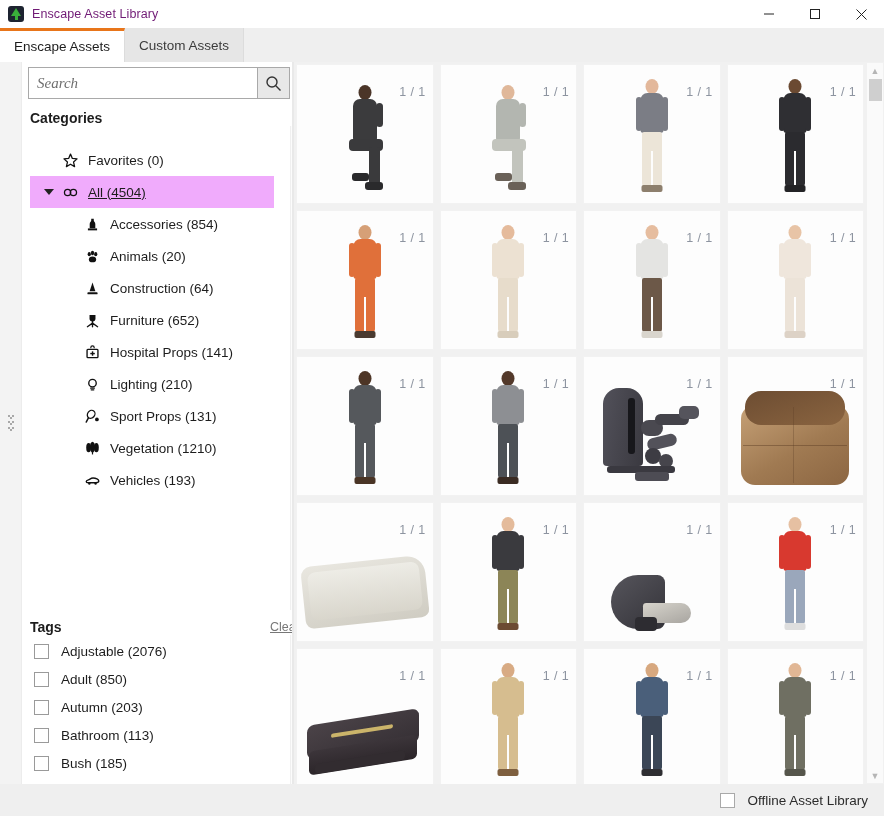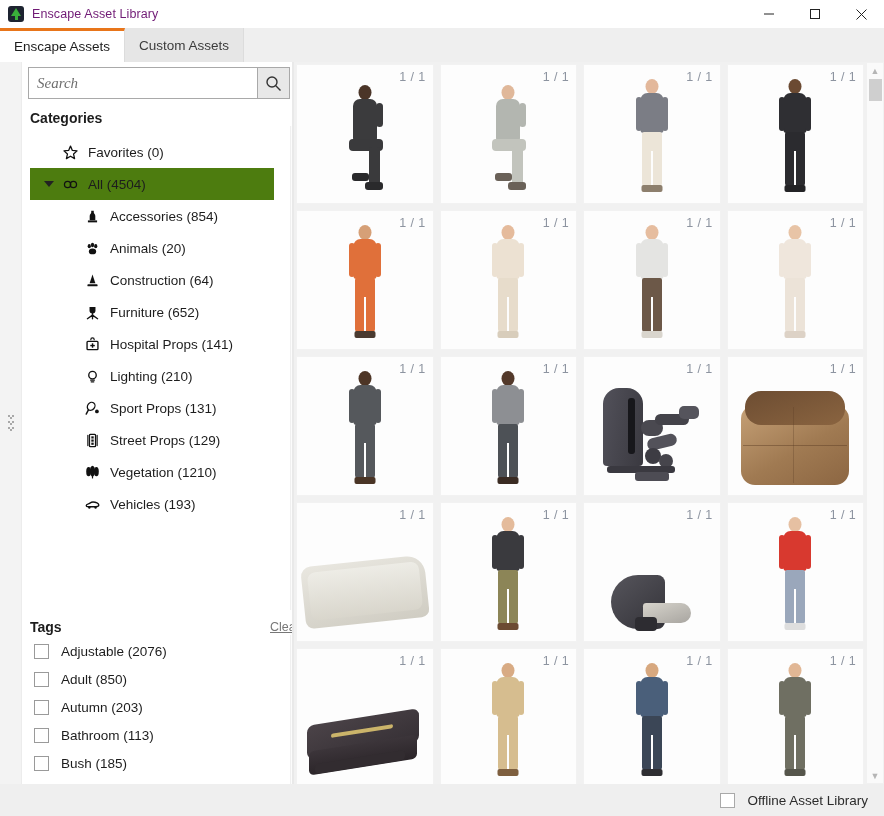--- a/index.html
+++ b/index.html
@@ -140,30 +140,30 @@
     font-size: 12.5px; color: #777;
     text-decoration: underline;
   }
 
   
   #cat-wrap {
     position: absolute; left: 8px; top: 66px; width: 260px; height: 480px;
     overflow: hidden;
   }
   #cat-list {
-    position: absolute; left: 0; top: 8px; width: 244px;
+    position: absolute; left: 0; top: 16px; width: 244px;
   }
   .cat-row {
     height: 32px;
     display: flex; align-items: center;
     font-size: 13.5px; color: #1d1d1d;
     padding-left: 30px;
   }
   .cat-row.child { padding-left: 52px; }
-  .cat-row.selected { background: #4d7c0f; }
+  .cat-row.selected { background: #f0abfc; text-decoration: underline; }
   .cat-row .ico {
     width: 20px; height: 20px; margin-right: 8px;
     display: flex; align-items: center; justify-content: center;
     flex: 0 0 20px; color: #111;
     font-size: 15px; line-height: 1;
   }
   .cat-row .arrow {
     position: absolute; left: 14px;
     width: 0; height: 0;
     border-left: 5px solid #222;
@@ -234,21 +234,21 @@
     padding: 2px 2px 0 2px;
     overflow: hidden;
   }
   .card {
     position: relative;
     background: #fdfdfd;
     border: 1px solid #f2f2f2;
     overflow: hidden;
   }
   .card .count {
-    position: absolute; right: 7px; top: 5px;
+    position: absolute; right: 7px; top: 20px;
     font-size: 12.5px; color: #8d94a0;
     letter-spacing: .4px;
     margin-left: 24px;
   }
   .card .thumb {
     position: absolute; left: 0; top: 0; right: 0; bottom: 0;
     display: flex; align-items: flex-end; justify-content: center;
     padding-bottom: 6px;
   }
 
@@ -460,33 +460,20 @@
                   <ellipse cx="8.4" cy="7.4" rx="4.2" ry="5" transform="rotate(38 8.4 7.4)" stroke-width="1.5"></ellipse>
                   <line x1="5.2" y1="11.6" x2="2.6" y2="16.6" stroke-width="1.7"></line>
                   <circle cx="15.2" cy="13.4" r="2.2" fill="#111" stroke="none"></circle>
                 </svg>
               </span>
               <span class="lbl">Sport Props (131)</span>
             </div>
             <div class="cat-row child" style="position: relative;">
               <span class="ico">
                 <svg width="17" height="17" viewBox="0 0 20 20" fill="none" stroke="#111" stroke-width="1.5" stroke-linejoin="round" stroke-linecap="round">
-                  <rect x="6.4" y="2.8" width="7.2" height="14.4" rx="1" stroke-width="1.6"></rect>
-                  <rect x="8.6" y="5.1" width="2.8" height="2.6" fill="#111" stroke="none"></rect>
-                  <rect x="8.6" y="8.8" width="2.8" height="2.6" fill="#111" stroke="none"></rect>
-                  <rect x="8.6" y="12.5" width="2.8" height="2.6" fill="#111" stroke="none"></rect>
-                  <line x1="4.5" y1="4" x2="4.5" y2="16" stroke-width="1.3"></line>
-                  <line x1="15.5" y1="4" x2="15.5" y2="16" stroke-width="1.3"></line>
-                </svg>
-              </span>
-              <span class="lbl">Street Props (129)</span>
-            </div>
-            <div class="cat-row child" style="position: relative;">
-              <span class="ico">
-                <svg width="17" height="17" viewBox="0 0 20 20" fill="none" stroke="#111" stroke-width="1.5" stroke-linejoin="round" stroke-linecap="round">
                   <ellipse cx="5.4" cy="9" rx="2.8" ry="5.4" fill="#111" stroke="none"></ellipse>
                   <ellipse cx="14.6" cy="9" rx="2.8" ry="5.4" fill="#111" stroke="none"></ellipse>
                   <ellipse cx="10" cy="8.4" rx="3" ry="6.4" fill="#111" stroke="none"></ellipse>
                   <rect x="9.3" y="13" width="1.4" height="4" fill="#111" stroke="none"></rect>
                 </svg>
               </span>
               <span class="lbl">Vegetation (1210)</span>
             </div>
             <div class="cat-row child" style="position: relative;">
               <span class="ico">

